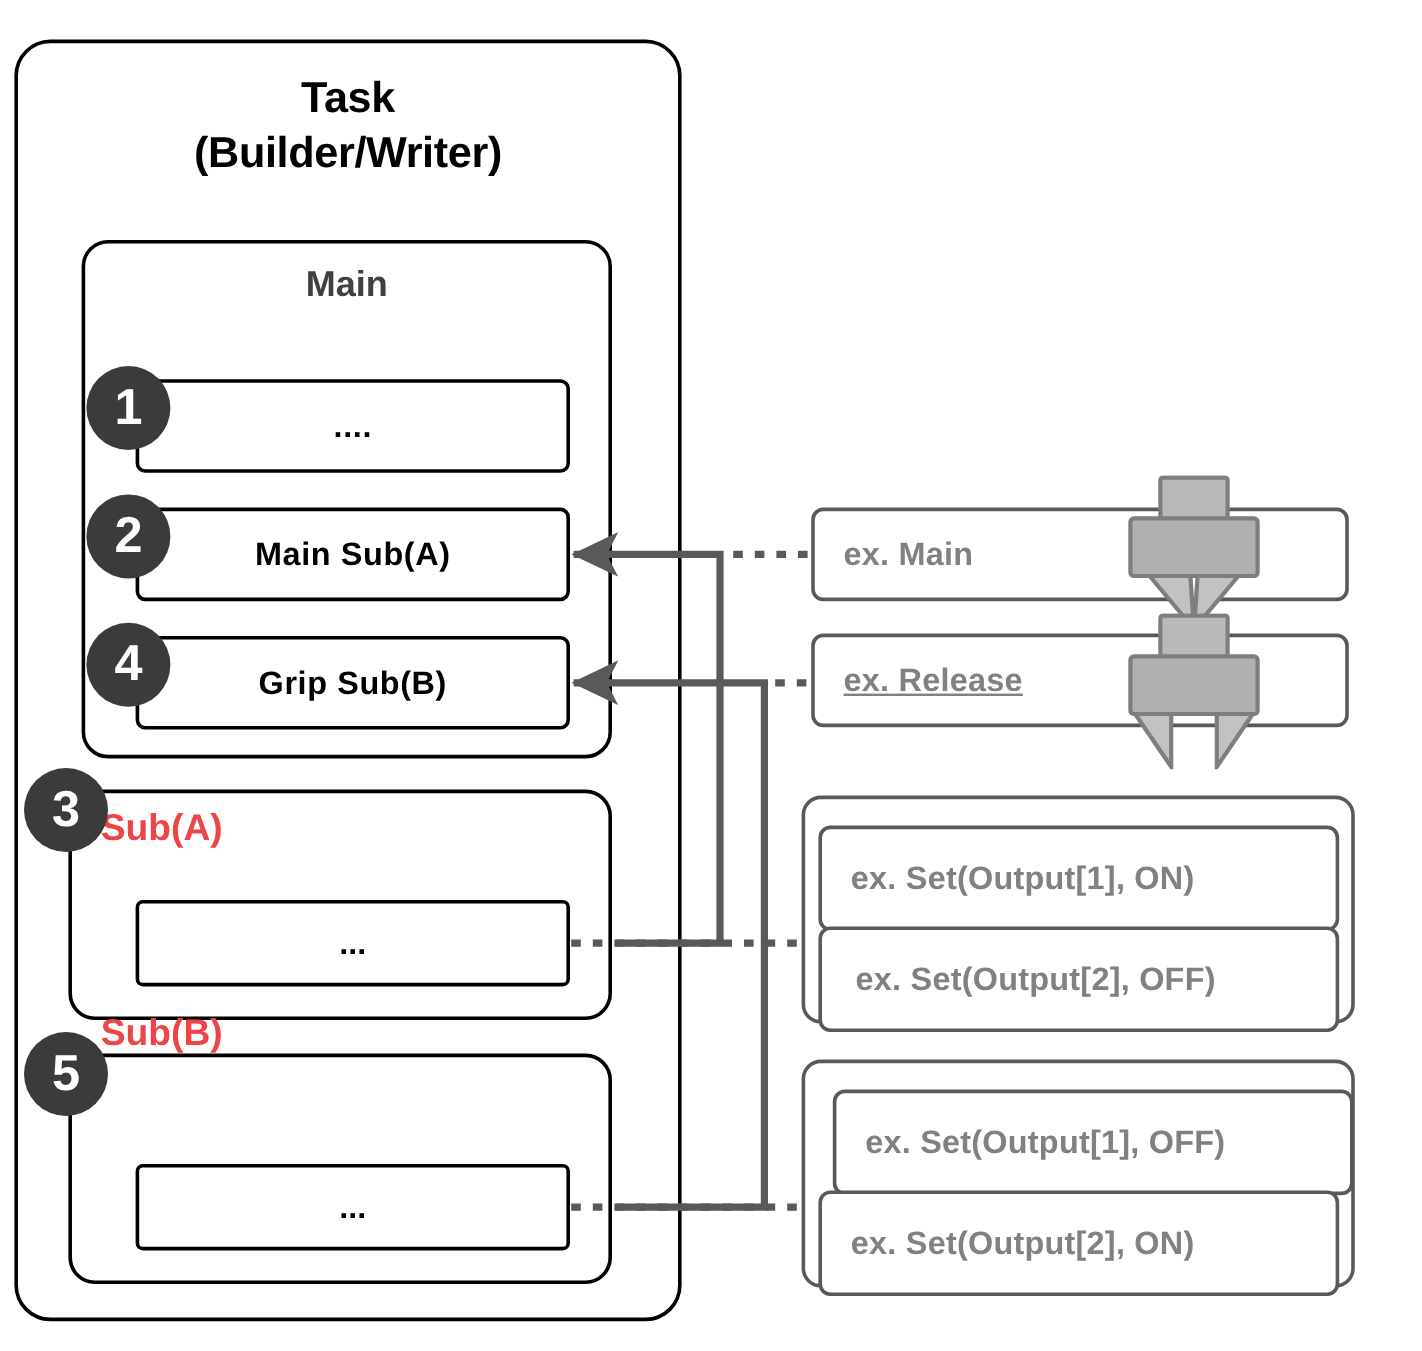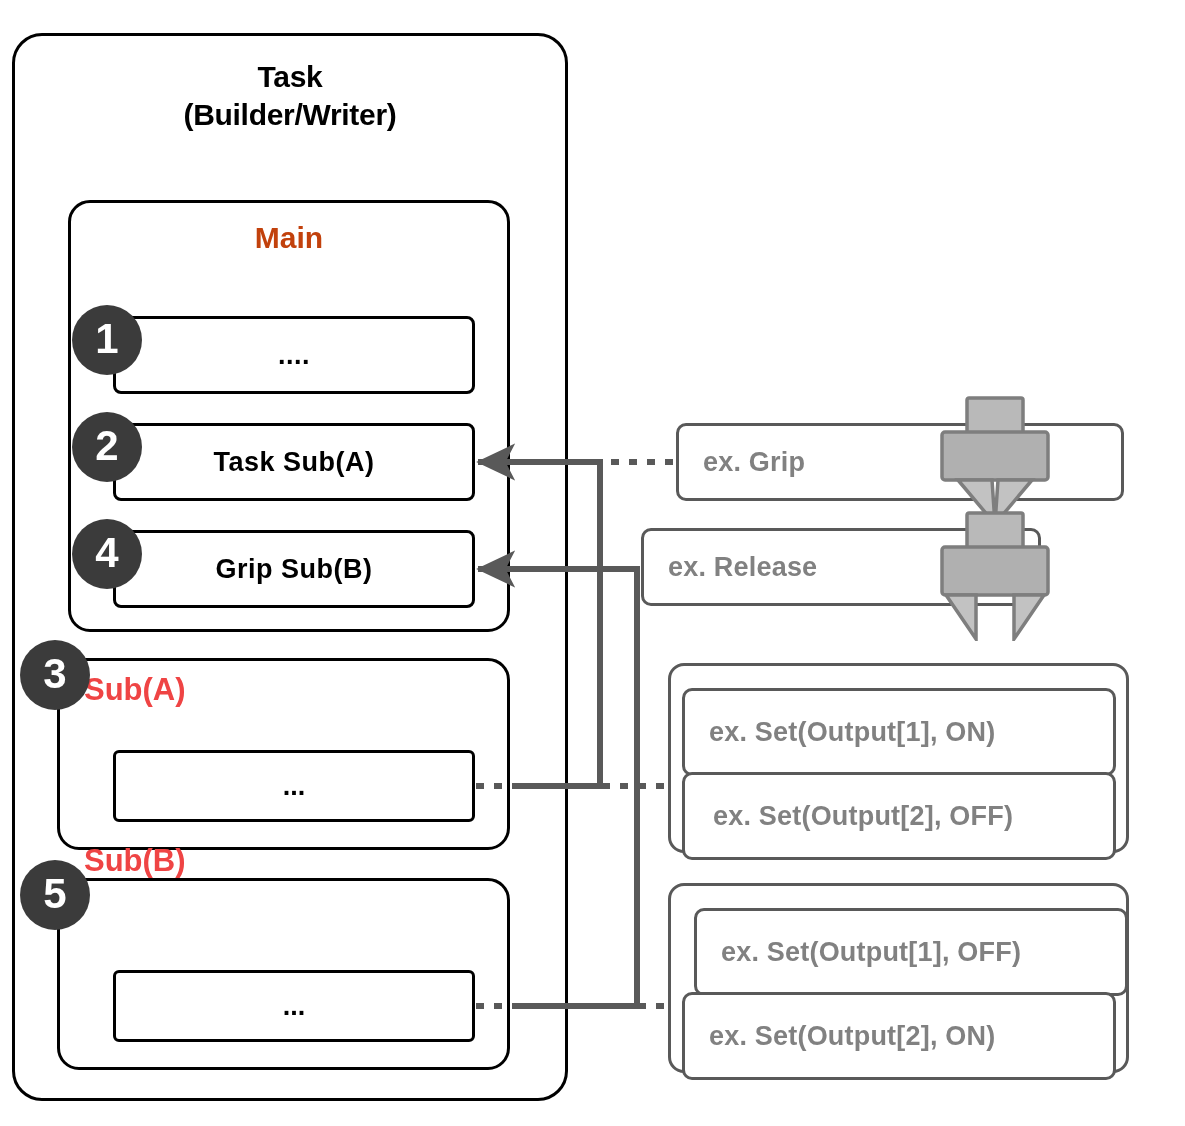--- a/index.html
+++ b/index.html
@@ -25,41 +25,41 @@
     width: 556px; height: 1068px;
     border: 3px solid #000;
     border-radius: 30px;
     box-sizing: border-box;
     background: #fff;
   }
   .task-title {
     left: 12px; top: 58px;
     width: 556px;
     text-align: center;
-    font-size: 30px;
+    font-size: 36px;
     font-weight: bold;
     color: #000;
     line-height: 1.28;
     letter-spacing: -0.3px;
   }
   .main-box {
     left: 68px; top: 200px;
     width: 442px; height: 432px;
     border: 3px solid #000;
     border-radius: 22px;
     box-sizing: border-box;
     background: #fff;
   }
   .main-title {
     left: 68px; top: 221px;
     width: 442px;
     text-align: center;
     font-size: 30px;
     font-weight: bold;
-    color: #c2410c;
+    color: #404040;
   }
   .sub-box {
     left: 57px;
     width: 453px;
     border: 3px solid #000;
     border-radius: 22px;
     box-sizing: border-box;
     background: #fff;
   }
   .sub-a-box { top: 658px; height: 192px; }
@@ -141,21 +141,21 @@
     background: #fff;
     display: flex;
     align-items: center;
     font-size: 27px;
     font-weight: bold;
     color: #818181;
     padding-left: 24px;
     letter-spacing: 0.2px;
   }
   .ex-grip    { left: 676px; top: 423px; width: 448px; height: 78px; }
-  .ex-release { left: 641px; top: 528px; width: 400px; height: 78px; }
+  .ex-release { left: 676px; top: 528px; width: 448px; height: 78px; text-decoration: underline; }
 
   .ex-group {
     left: 668px;
     width: 461px;
     border: 3px solid #595959;
     border-radius: 16px;
     box-sizing: border-box;
     background: #fff;
   }
   .ex-group-a { top: 663px; height: 190px; }
@@ -190,21 +190,21 @@
 
   <div class="abs task-title">
     <div>Task</div>
     <div>(Builder/Writer)</div>
   </div>
 
   <div class="abs main-box"></div>
   <div class="abs main-title">Main</div>
 
   <div class="abs step-box step-1">....</div>
-  <div class="abs step-box step-2">Task Sub(A)</div>
+  <div class="abs step-box step-2">Main Sub(A)</div>
   <div class="abs step-box step-4">Grip Sub(B)</div>
 
   <div class="abs sub-box sub-a-box"></div>
   <div class="abs sub-title sub-a-title">Sub(A)</div>
   <div class="abs inner-box inner-a">...</div>
 
   <div class="abs sub-box sub-b-box"></div>
   <div class="abs sub-title sub-b-title">Sub(B)</div>
   <div class="abs inner-box inner-b">...</div>
 
@@ -225,21 +225,21 @@
     <line x1="476" y1="1006" x2="668" y2="1006" stroke="#595959" stroke-width="6" stroke-dasharray="8 10" stroke-linecap="butt"></line>
   </svg>
 
   <div class="abs badge badge-1">1</div>
   <div class="abs badge badge-2">2</div>
   <div class="abs badge badge-4">4</div>
   <div class="abs badge badge-3">3</div>
   <div class="abs badge badge-5">5</div>
 
   <div class="abs ex-box ex-grip">
-    <span>ex. Grip</span>
+    <span>ex. Main</span>
   </div>
   <div class="abs ex-box ex-release">
     <span>ex. Release</span>
   </div>
 
   <svg class="abs gripper" style="left:920px; top:396px; width:150px; height:130px;" viewBox="0 0 150 130">
     <rect x="47" y="2" width="56" height="40" fill="#b9b9b9" stroke="#7e7e7e" stroke-width="3.5" rx="2"></rect>
     <rect x="22" y="36" width="106" height="48" fill="#b0b0b0" stroke="#7e7e7e" stroke-width="3.5" rx="3"></rect>
     <path d="M 38 84 L 75 128 L 72 84 Z" fill="#c2c2c2" stroke="#7e7e7e" stroke-width="3.5"></path>
     <path d="M 112 84 L 75 128 L 78 84 Z" fill="#c2c2c2" stroke="#7e7e7e" stroke-width="3.5"></path>

